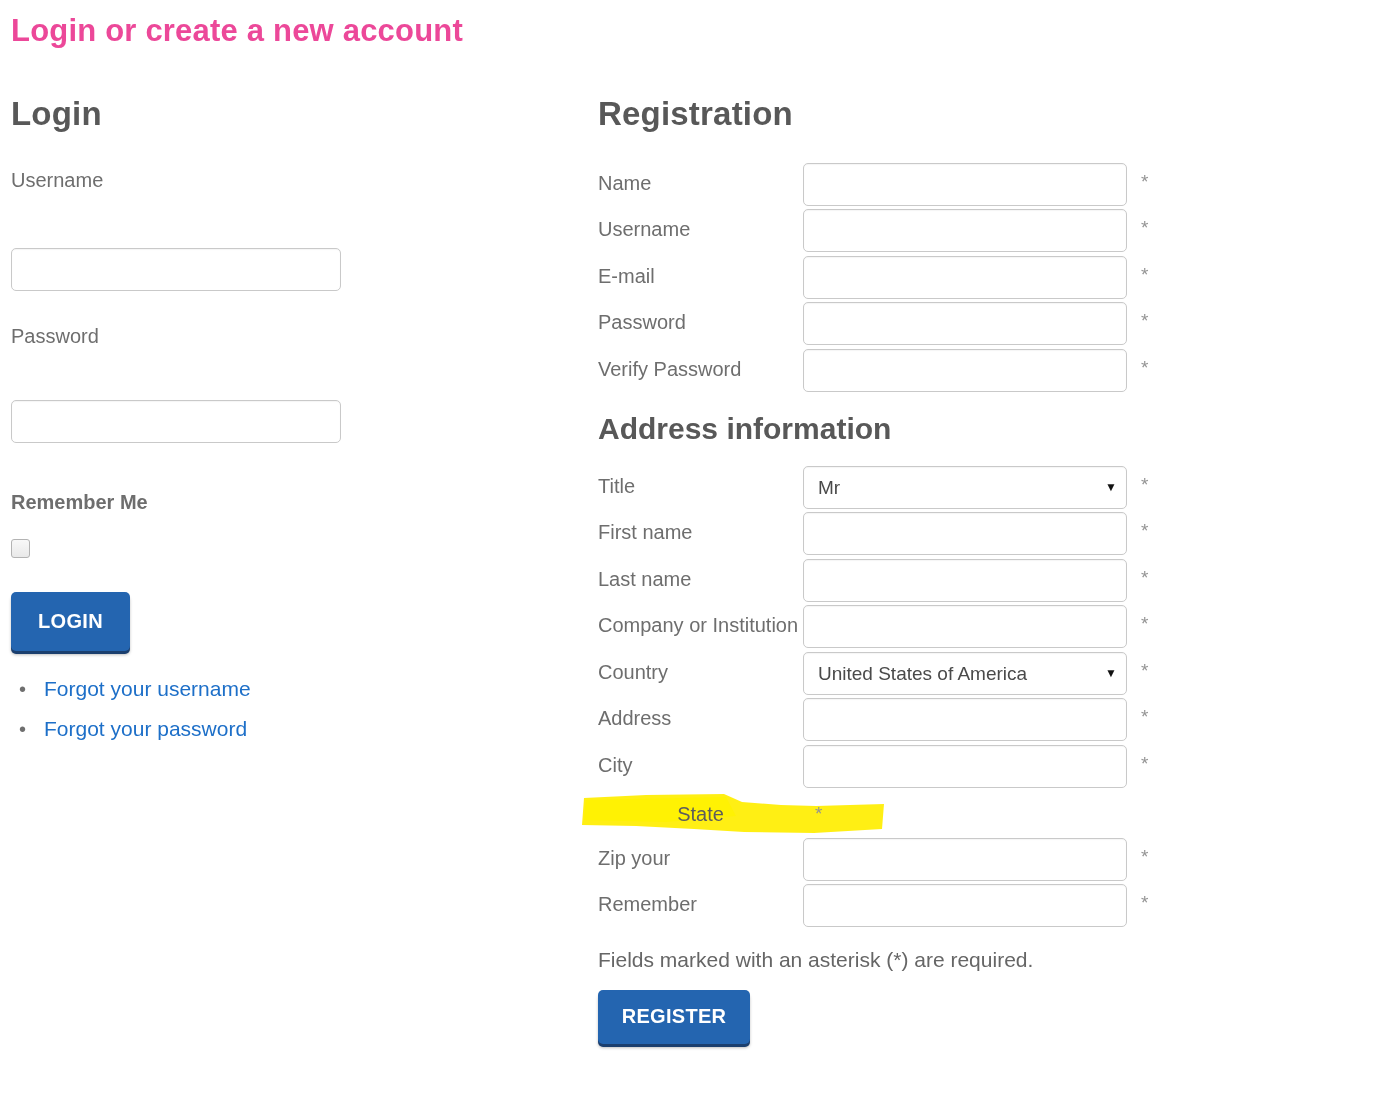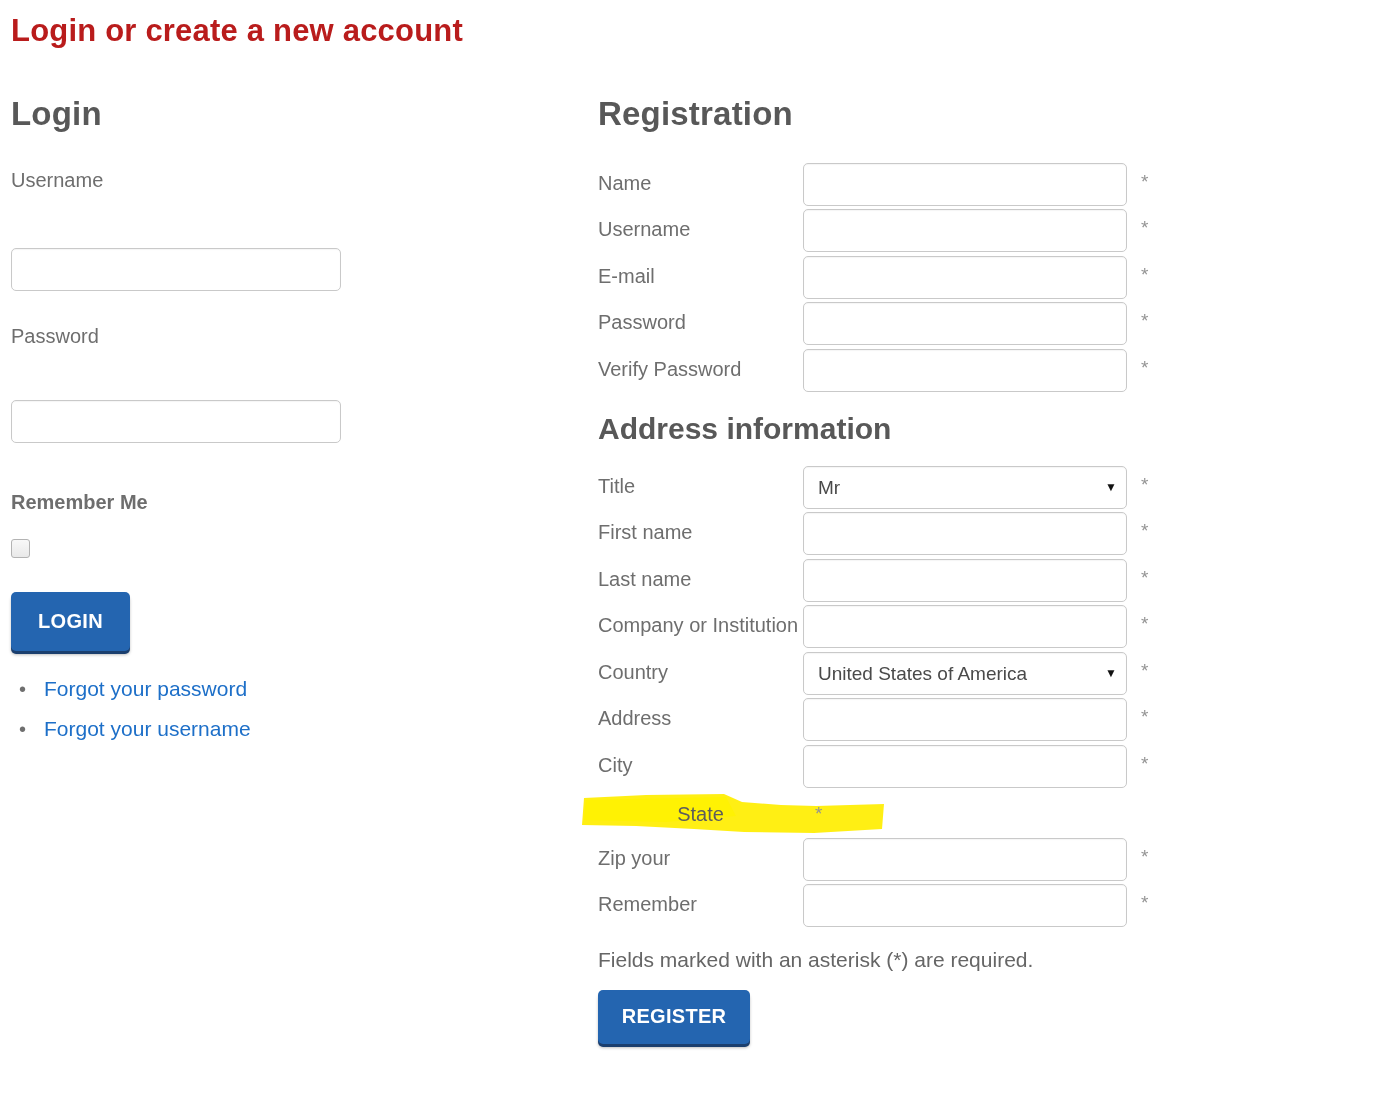--- a/index.html
+++ b/index.html
@@ -5,21 +5,21 @@
   * { box-sizing: border-box; margin: 0; padding: 0; }
   html, body {
     width: 1376px; height: 1114px;
     background: #ffffff;
     font-family: "Liberation Sans", sans-serif;
     overflow: hidden;
     position: relative;
   }
   .page-title {
     position: absolute; left: 11px; top: 13px;
-    font-size: 31px; font-weight: 600; color: #b91c1c;
+    font-size: 31px; font-weight: 600; color: #ec4899;
     letter-spacing: 0.2px;
   }
   
   .login-col { position: absolute; left: 11px; top: 95px; width: 500px; }
   .reg-col   { position: absolute; left: 598px; top: 95px; width: 620px; }
   h2.section-heading {
     font-size: 33px; font-weight: 600; color: #585858;
     line-height: 38px; letter-spacing: 0.2px;
   }
   h3.sub-heading {
@@ -120,22 +120,22 @@
 
   <label class="field-label lbl-password">Password</label>
   <input class="login-input pw" type="password" style="">
 
   <label class="field-label lbl-remember">Remember Me</label>
   <input class="remember-checkbox" type="checkbox" style="">
 
   <button class="btn login-btn">LOGIN</button>
 
   <ul class="forgot-list">
+    <li><a>Forgot your username</a></li>
     <li><a>Forgot your password</a></li>
-    <li><a>Forgot your username</a></li>
   </ul>
 </div>
 
 <div class="reg-col">
   <h2 class="section-heading">Registration</h2>
 
   <div class="reg-rows">
     <div class="reg-row">
       <span class="field-label">Name</span>
       <span class="input-wrap"><input class="reg-input" type="text" style=""></span>

